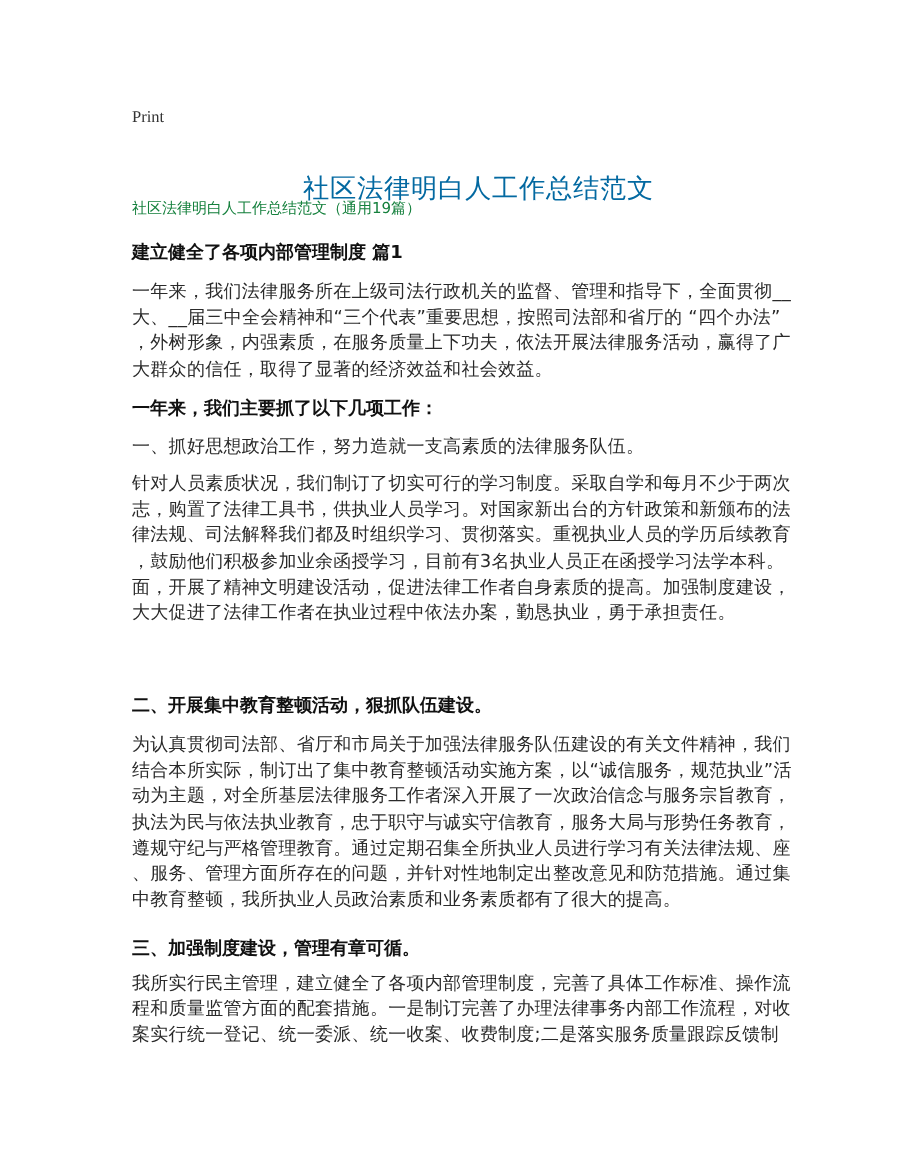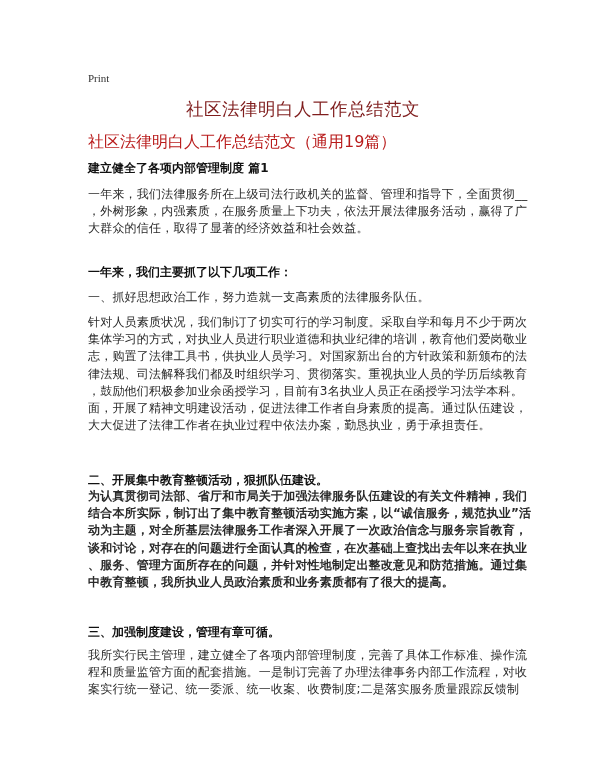--- a/index.html
+++ b/index.html
@@ -1,67 +1,68 @@
 <!DOCTYPE html>
 <html><head>
 <meta charset="utf-8">
 <style>
   html, body { margin: 0; padding: 0; background: #ffffff; }
   body { width: 600px; height: 776px; overflow: hidden; position: relative;
          font-family: "DejaVu Sans", sans-serif; color: #222; }
   .print { position: absolute; left: 88px; top: 72px; font-family: "Liberation Serif", serif;
            font-size: 11px; color: #333; }
   .title { position: absolute; left: 88px; width: 430px; top: 97px; text-align: center;
-           font-size: 17.5px; font-weight: normal; color: #7f1d1d; letter-spacing: 0.5px; margin: 0; }
-  .subtitle { position: absolute; left: 88px; top: 132px; font-size: 16px; color: #b91c1c; }
+           font-size: 17.5px; font-weight: normal; color: #0369a1; letter-spacing: 0.5px; margin: 16px; }
+  .subtitle { position: absolute; left: 88px; top: 132px; font-size: 10px; color: #15803d; }
   .h-bold { position: absolute; left: 88px; font-size: 12px; font-weight: bold; color: #111; margin: 0; }
   .para { position: absolute; left: 88px; width: 432px; font-size: 12px; line-height: 17.2px;
           color: #2a2a2a; margin: 0; letter-spacing: 0.2px; text-align: justify; }
   .line { display: block; white-space: nowrap; }
 </style>
 </head>
 <body>
 
 <div class="print">Print</div>
 
 <h1 class="title">社区法律明白人工作总结范文</h1>
 
 <div class="subtitle">社区法律明白人工作总结范文（通用19篇）</div>
 
 <h2 class="h-bold" style="top:160px;">建立健全了各项内部管理制度 篇1</h2>
 
 <p class="para" style="top:186px;">
   <span class="line">一年来，我们法律服务所在上级司法行政机关的监督、管理和指导下，全面贯彻__</span>
+  <span class="line">大、__届三中全会精神和“三个代表”重要思想，按照司法部和省厅的 “四个办法”</span>
   <span class="line">，外树形象，内强素质，在服务质量上下功夫，依法开展法律服务活动，赢得了广</span>
   <span class="line">大群众的信任，取得了显著的经济效益和社会效益。</span>
 </p>
 
 <h3 class="h-bold" style="top:264px;">一年来，我们主要抓了以下几项工作：</h3>
 
 <p class="para" style="top:289px;">
   <span class="line">一、抓好思想政治工作，努力造就一支高素质的法律服务队伍。</span>
 </p>
 
 <p class="para" style="top:314px;">
   <span class="line">针对人员素质状况，我们制订了切实可行的学习制度。采取自学和每月不少于两次</span>
-  <span class="line">集体学习的方式，对执业人员进行职业道德和执业纪律的培训，教育他们爱岗敬业</span>
   <span class="line">志，购置了法律工具书，供执业人员学习。对国家新出台的方针政策和新颁布的法</span>
   <span class="line">律法规、司法解释我们都及时组织学习、贯彻落实。重视执业人员的学历后续教育</span>
   <span class="line">，鼓励他们积极参加业余函授学习，目前有3名执业人员正在函授学习法学本科。</span>
-  <span class="line">面，开展了精神文明建设活动，促进法律工作者自身素质的提高。通过队伍建设，</span>
+  <span class="line">面，开展了精神文明建设活动，促进法律工作者自身素质的提高。加强制度建设，</span>
   <span class="line">大大促进了法律工作者在执业过程中依法办案，勤恳执业，勇于承担责任。</span>
 </p>
 
-<h3 class="h-bold" style="top:472px;">二、开展集中教育整顿活动，狠抓队伍建设。</h3>
+<h3 class="h-bold" style="top:462px;">二、开展集中教育整顿活动，狠抓队伍建设。</h3>
 
-<p class="para" style="top:488px;font-weight:bold;">
+<p class="para" style="top:488px;">
   <span class="line">为认真贯彻司法部、省厅和市局关于加强法律服务队伍建设的有关文件精神，我们</span>
   <span class="line">结合本所实际，制订出了集中教育整顿活动实施方案，以“诚信服务，规范执业”活</span>
   <span class="line">动为主题，对全所基层法律服务工作者深入开展了一次政治信念与服务宗旨教育，</span>
-  <span class="line">谈和讨论，对存在的问题进行全面认真的检查，在次基础上查找出去年以来在执业</span>
+  <span class="line">执法为民与依法执业教育，忠于职守与诚实守信教育，服务大局与形势任务教育，</span>
+  <span class="line">遵规守纪与严格管理教育。通过定期召集全所执业人员进行学习有关法律法规、座</span>
   <span class="line">、服务、管理方面所存在的问题，并针对性地制定出整改意见和防范措施。通过集</span>
   <span class="line">中教育整顿，我所执业人员政治素质和业务素质都有了很大的提高。</span>
 </p>
 
 <h3 class="h-bold" style="top:624px;">三、加强制度建设，管理有章可循。</h3>
 
 <p class="para" style="top:647px;">
   <span class="line">我所实行民主管理，建立健全了各项内部管理制度，完善了具体工作标准、操作流</span>
   <span class="line">程和质量监管方面的配套措施。一是制订完善了办理法律事务内部工作流程，对收</span>
   <span class="line">案实行统一登记、统一委派、统一收案、收费制度;二是落实服务质量跟踪反馈制</span>

